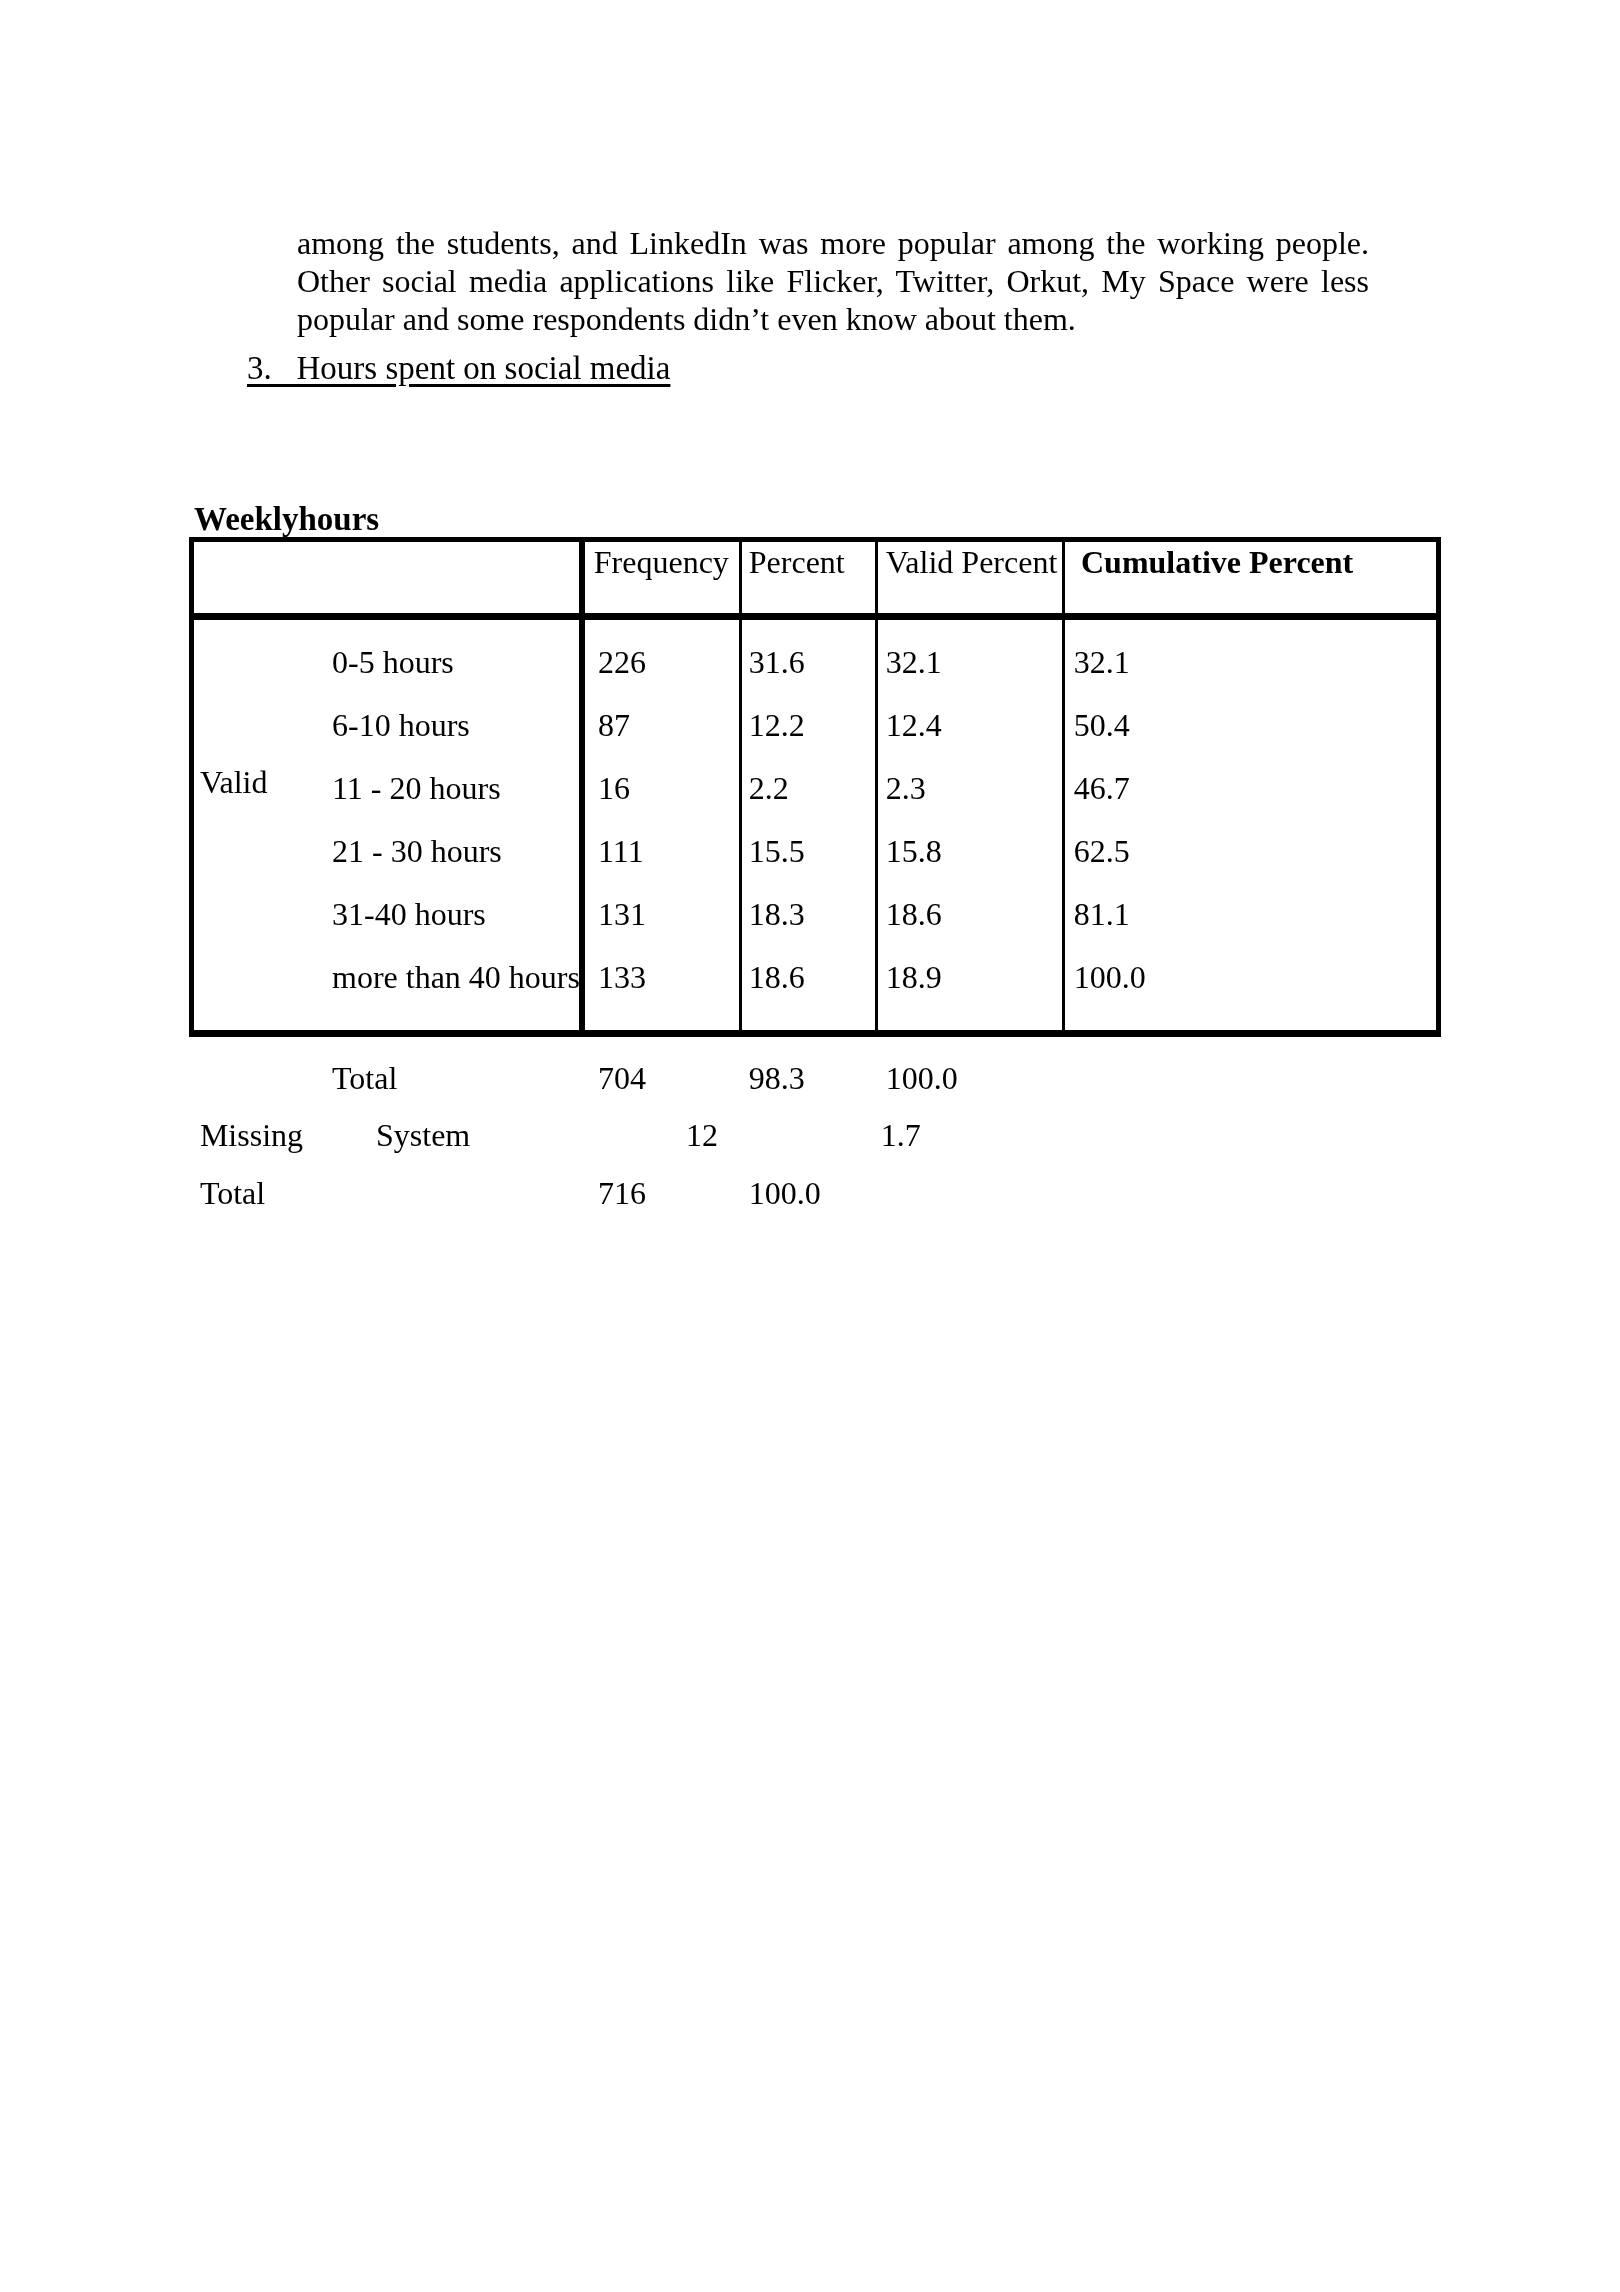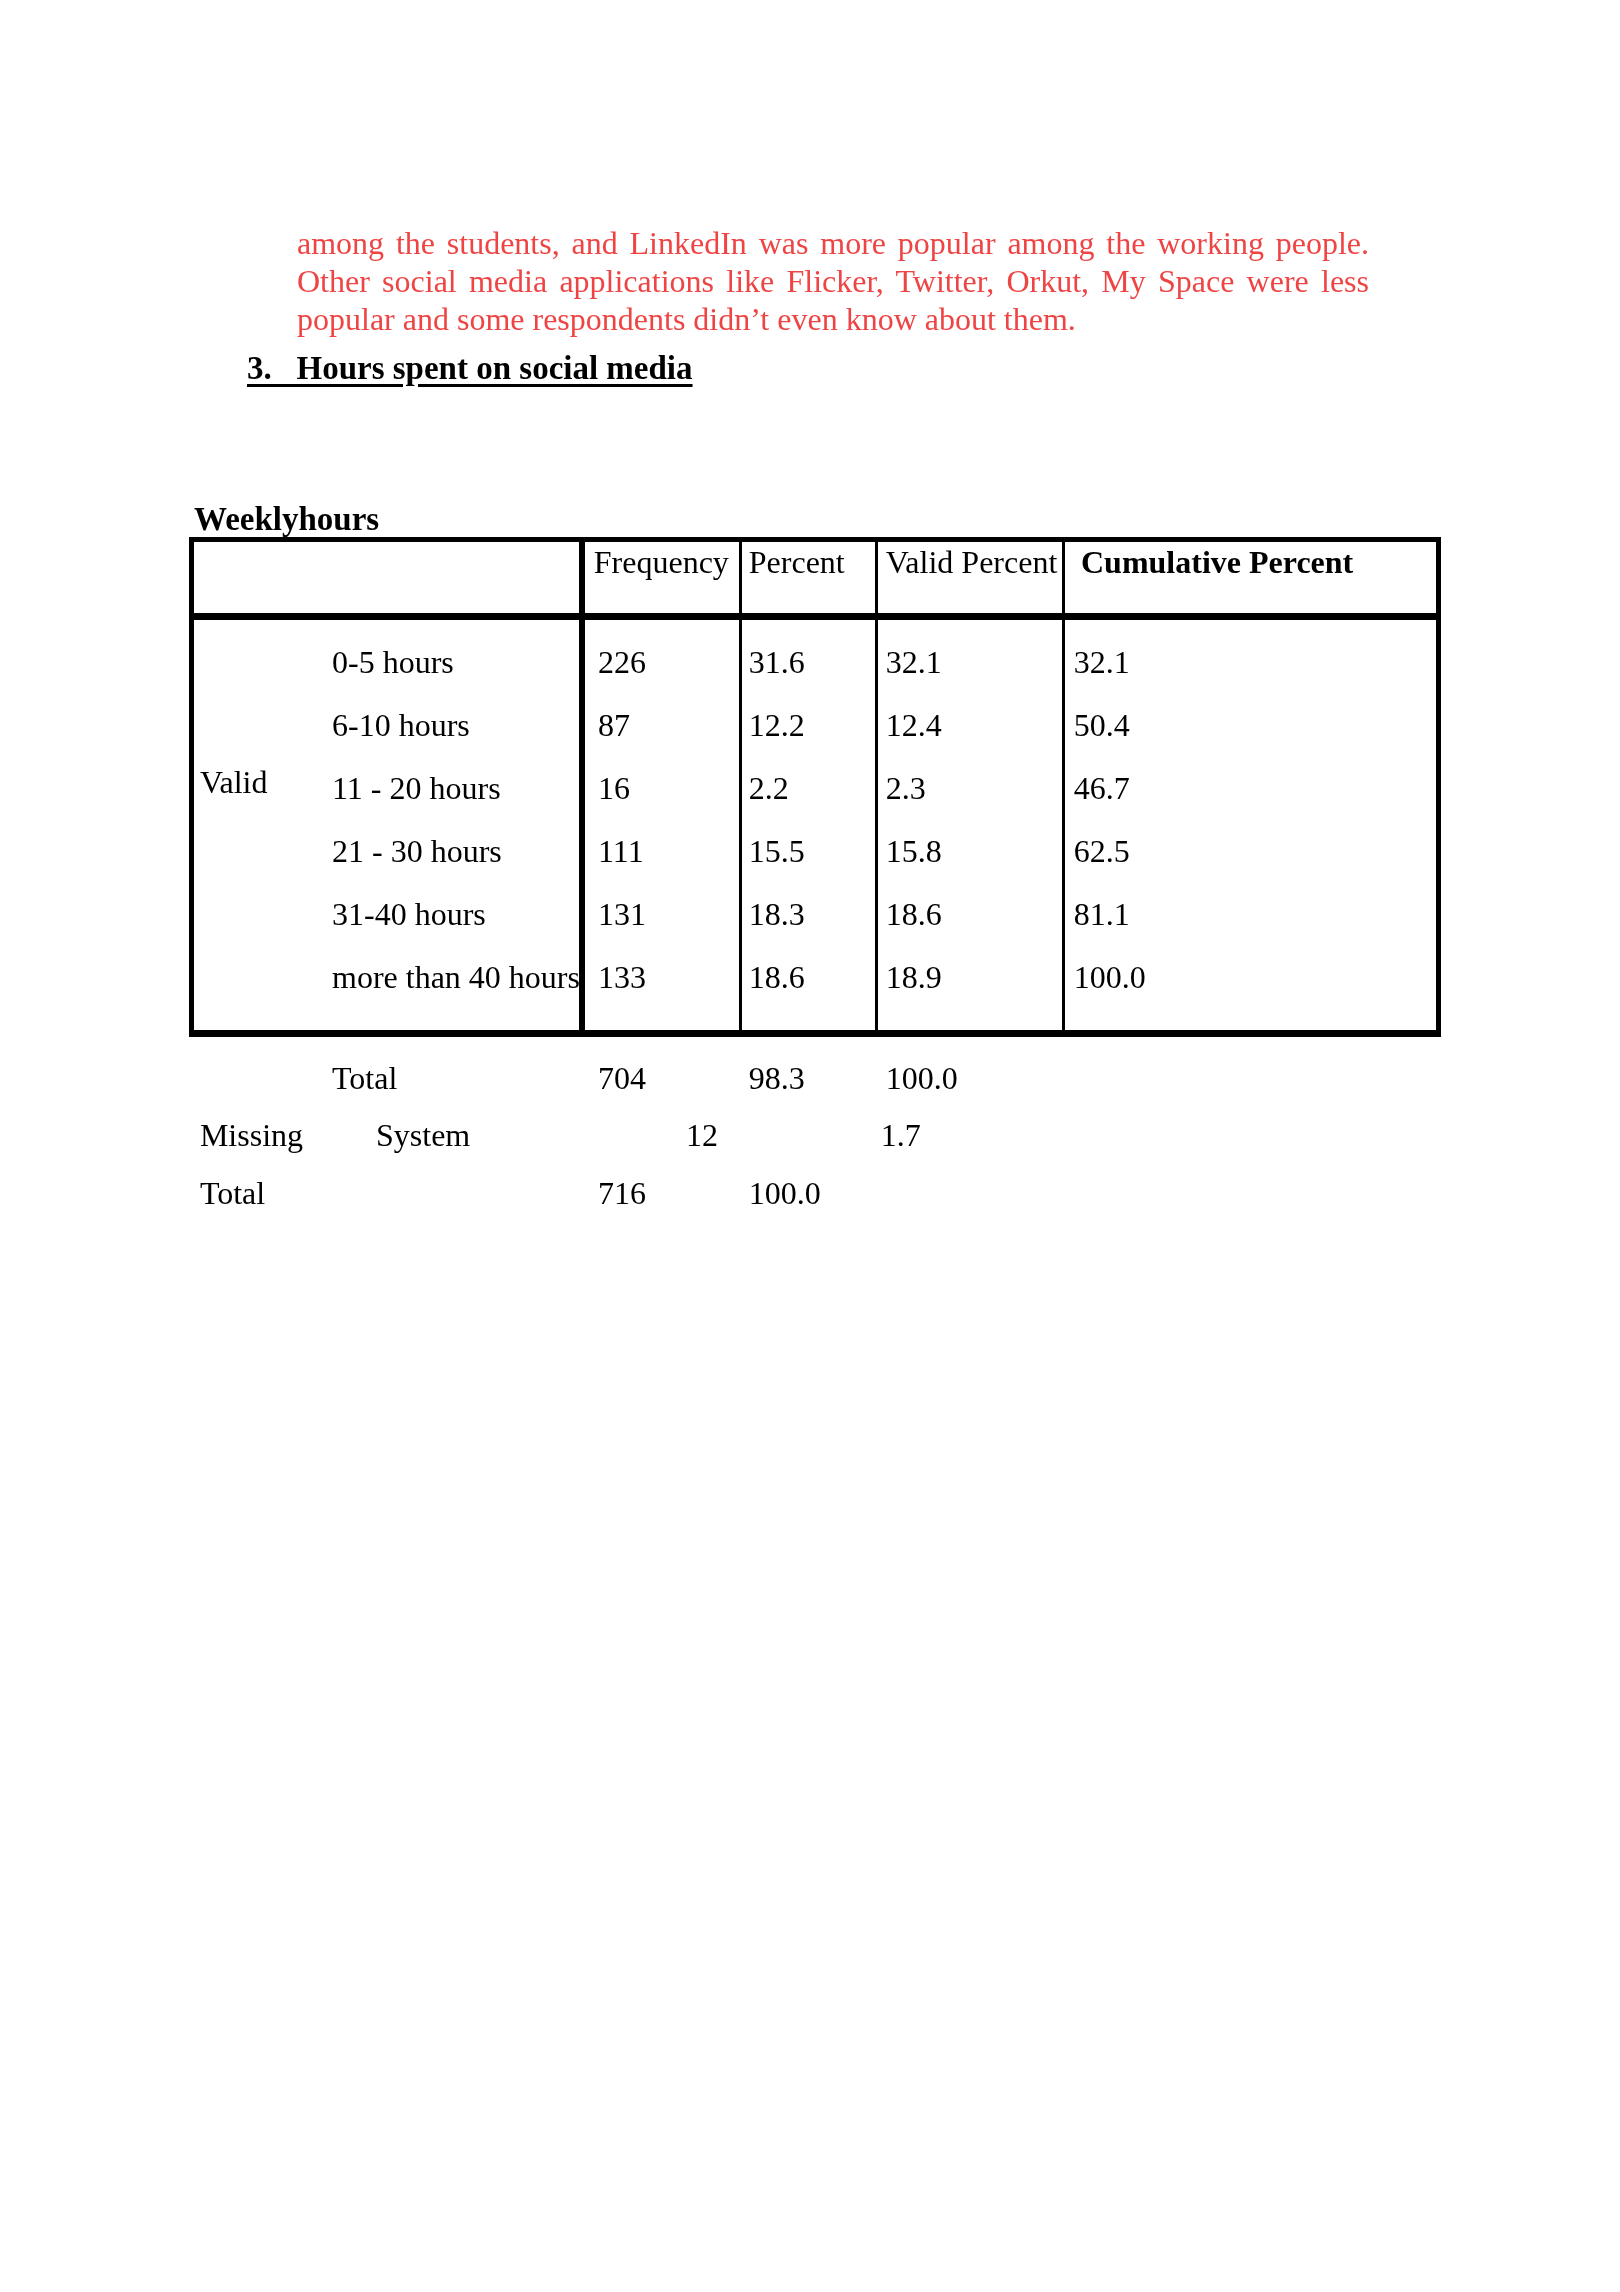--- a/index.html
+++ b/index.html
@@ -9,28 +9,28 @@
     background:#ffffff;
     color:#000;
     font-family:"Liberation Serif", "DejaVu Serif", serif;
     overflow:hidden;
   }
   .para {
     position:absolute;
     font-size:32px;
     line-height:38px;
     text-align:justify;
-    color:#ef4444;
+    color:#000000;
   }
   #para-1 { left:297px; top:192px; width:1072px; }
   #para-2 { left:297px; top:387px; width:1072px; }
   #section-heading {
     position:absolute;
     left:247px; top:350px;
-    font-size:33px; font-weight:bold;
+    font-size:33px; font-weight:normal;
     white-space:nowrap;
   }
   #section-heading .underlined {
     text-decoration:underline;
     text-decoration-thickness:2.9px;
     text-underline-offset:4.9px;
   }
   #table-title {
     position:absolute;
     left:194px; top:501px;

